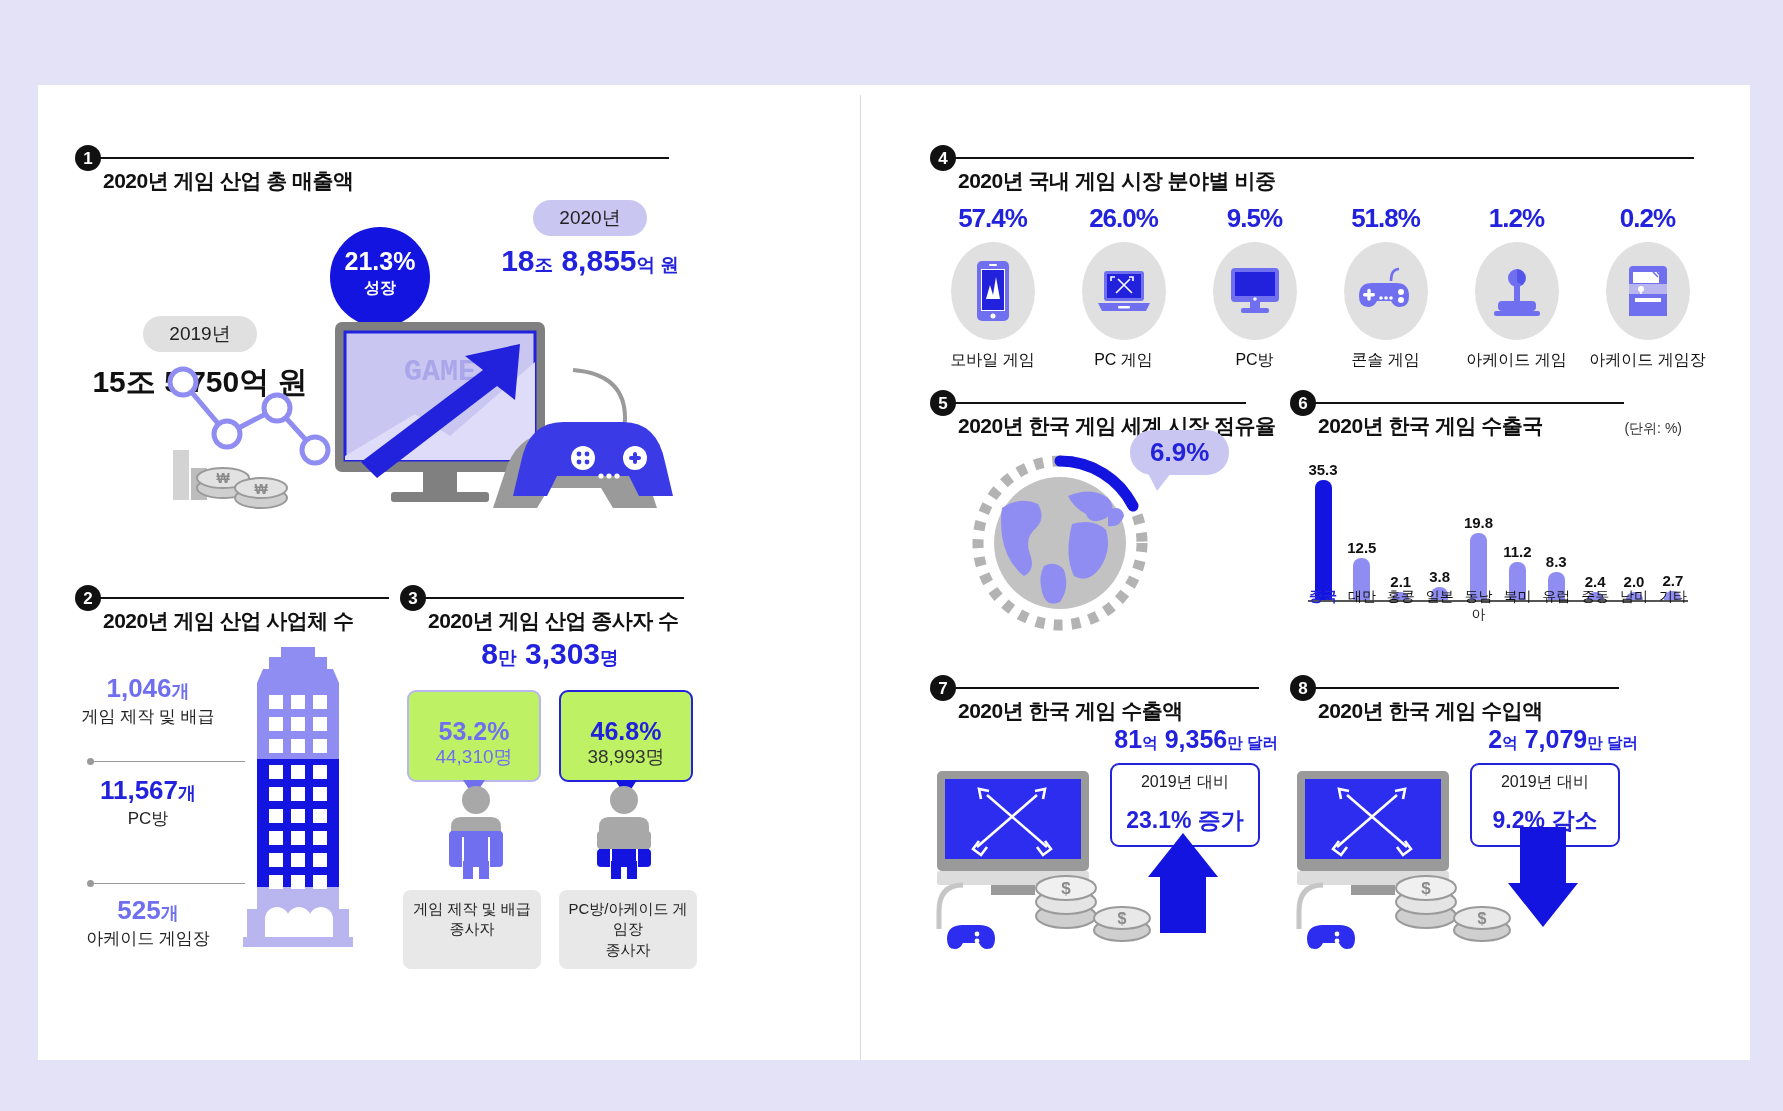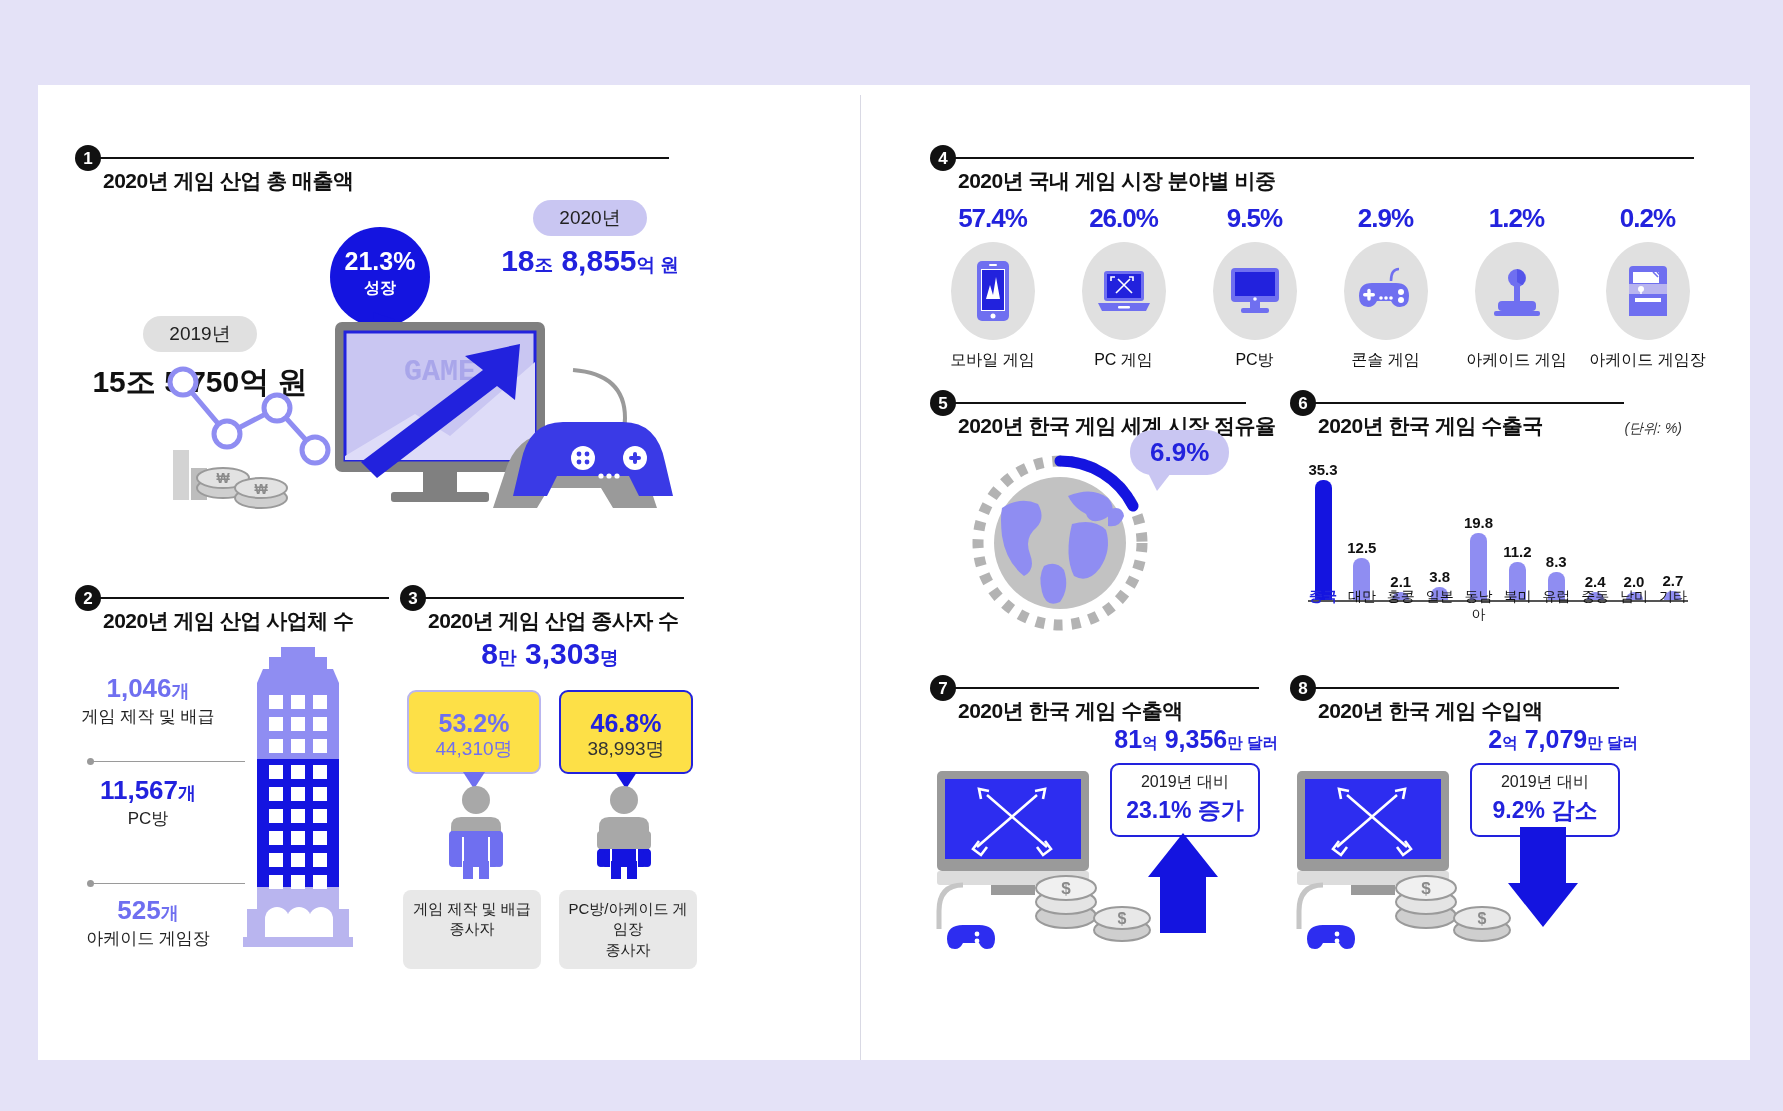--- a/index.html
+++ b/index.html
@@ -81,21 +81,21 @@
   .s2-leader{position:absolute;height:1px;background:#9a9a9a;}
   .s2-dot{position:absolute;width:7px;height:7px;border-radius:50%;background:#9a9a9a;}
   .tower{position:absolute;left:168px;top:0;width:110px;height:300px;}
 
   
   #sec3{left:400px;top:585px;width:300px;height:380px;}
   #sec3 .sec-rule{width:260px;}
   .s3-total{position:absolute;left:0;top:52px;width:300px;text-align:center;
             font-size:30px;font-weight:bold;color:#2222dd;}
   .s3-cards{position:absolute;left:-15px;top:105px;width:330px;display:flex;gap:18px;justify-content:center;}
-  .s3-card{width:130px;border-radius:9px;text-align:center;padding:18px 0 12px;position:relative;background:#fde047;}
+  .s3-card{width:130px;border-radius:9px;text-align:center;padding:26px 0 12px;position:relative;background:#bef264;}
   .s3-card.light{border:2px solid #b9b5ef;}
   .s3-card.dark{border:2px solid #2222dd;}
   .s3-card .pc{font-size:25px;font-weight:bold;line-height:1.1;}
   .s3-card .ct{font-size:19px;line-height:1.2;}
   .s3-card .tri{position:absolute;left:50%;margin-left:-11px;bottom:-17px;width:0;height:0;
     border-left:11px solid transparent;border-right:11px solid transparent;}
   .s3-card.light .tri{border-top:17px solid #6f6ff0;}
   .s3-card.dark .tri{border-top:17px solid #1414e0;}
   .s3-people{position:absolute;left:-15px;top:200px;width:330px;display:flex;gap:18px;justify-content:center;}
   .s3-foot{position:absolute;left:-15px;top:305px;width:330px;display:flex;gap:18px;justify-content:center;}
@@ -119,21 +119,21 @@
   .s5-pill{
     position:absolute;left:200px;top:40px;background:#c9c6f2;border-radius:22px;
     padding:7px 20px;font-size:26px;font-weight:bold;color:#2222dd;
   }
   .s5-pill .tail{position:absolute;left:18px;bottom:-16px;width:0;height:0;
     border-left:9px solid transparent;border-right:14px solid transparent;border-top:18px solid #c9c6f2;}
 
   
   #sec6{left:1290px;top:390px;width:420px;height:250px;}
   #sec6 .sec-rule{width:310px;}
-  .s6-unit{position:absolute;right:28px;top:30px;font-size:14px;color:#333;font-style:italic;}
+  .s6-unit{position:absolute;right:28px;top:30px;font-size:14px;color:#333;}
   .s6-chart{position:absolute;left:18px;top:62px;width:380px;height:170px;}
   .s6-bars{position:absolute;left:0;bottom:22px;width:380px;height:148px;
            display:flex;align-items:flex-end;justify-content:space-between;}
   .s6-col{width:30px;text-align:center;position:relative;}
   .s6-val{font-size:15px;font-weight:bold;color:#111;margin-bottom:2px;}
   .s6-bar{width:17px;margin:0 auto;background:#8f8df2;border-top-left-radius:8px;border-top-right-radius:8px;}
   .s6-col.first .s6-bar{background:#1414e0;}
   .s6-axis{position:absolute;left:0;bottom:20px;width:380px;height:2px;background:#555;}
   .s6-labels{position:absolute;left:0;bottom:-2px;width:380px;display:flex;justify-content:space-between;}
   .s6-labels span{width:30px;text-align:center;font-size:14px;color:#111;}
@@ -143,21 +143,21 @@
   #sec7{left:930px;top:675px;width:360px;height:290px;}
   #sec7 .sec-rule{width:305px;}
   #sec8{left:1290px;top:675px;width:360px;height:290px;}
   #sec8 .sec-rule{width:305px;}
   .s78-amount{position:absolute;right:12px;top:50px;font-size:25px;font-weight:bold;color:#2222dd;white-space:nowrap;}
   .s78-box{
     position:absolute;left:180px;top:88px;width:146px;border:2px solid #2222dd;border-radius:9px;
     text-align:center;padding:7px 0 9px;background:#fff;
   }
   .s78-box .t1{font-size:16px;color:#222;}
-  .s78-box .t2{font-size:23px;font-weight:bold;color:#2222dd;margin-top:2px;}
+  .s78-box .t2{font-size:23px;font-weight:bold;color:#2222dd;margin-top:12px;}
   .s78-art{position:absolute;left:5px;top:92px;width:175px;height:185px;}
   .s78-arrow{position:absolute;left:216px;top:150px;width:74px;height:110px;}
   .s78-coins{position:absolute;left:100px;top:165px;width:130px;height:110px;}
 </style>
 </head>
 <body>
 
 <div class="page">
 
 
@@ -412,21 +412,21 @@
             <rect x="7" y="6" width="40" height="24" fill="#2222dd"></rect>
             <circle cx="27" cy="33" r="1.8" fill="#fff"></circle>
             <rect x="22" y="36" width="10" height="6" fill="#6f6ff0"></rect>
             <rect x="13" y="42" width="28" height="5" rx="2" fill="#6f6ff0"></rect>
           </svg>
         </div>
         <div class="cap">PC방</div>
       </div>
 
       <div class="s4-item">
-        <div class="pct">2.9%</div>
+        <div class="pct">51.8%</div>
         <div class="s4-blob">
           <svg width="58" height="48" viewBox="0 0 58 48">
             <path d="M34 14 q0 -12 8 -12" fill="none" stroke="#6f6ff0" stroke-width="2.6"></path>
             <path d="M15 16 h24 q13 0 13 13 q0 11 -9 11 q-6 0 -9 -6 h-14 q-3 6 -9 6 q-9 0 -9 -11 q0 -13 13 -13 z" fill="#6f6ff0"></path>
             <g fill="#fff">
               <rect x="6" y="26" width="12" height="3.4" rx="1.7"></rect>
               <rect x="10.3" y="21.7" width="3.4" height="12" rx="1.7"></rect>
               <circle cx="44" cy="25" r="3"></circle>
                 <circle cx="44" cy="33" r="3"></circle>
               <circle cx="24" cy="31" r="1.8"></circle>

